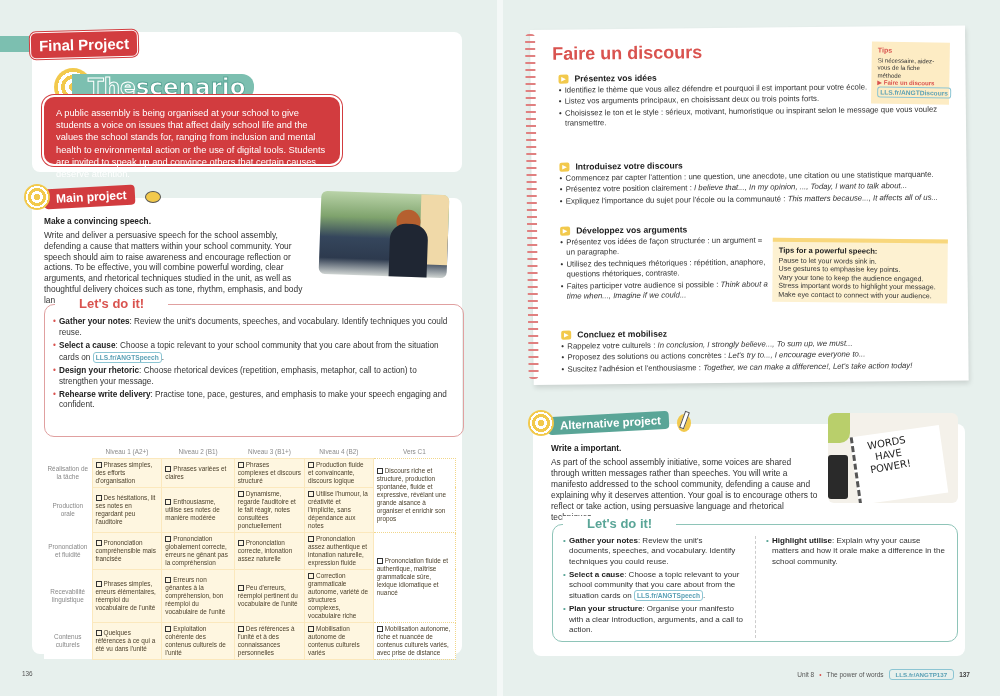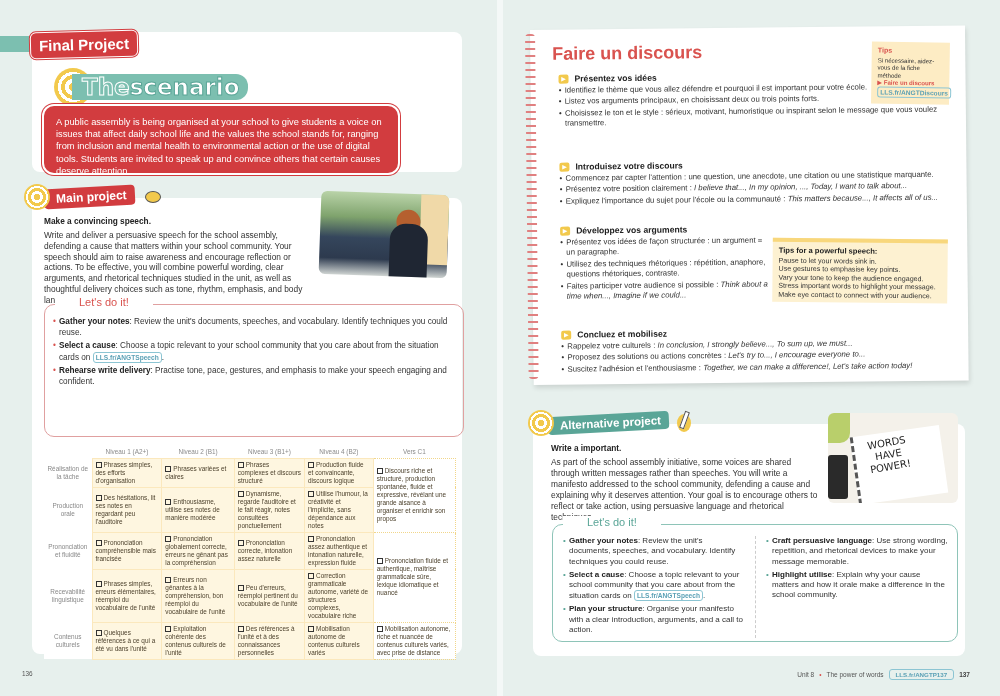--- a/index.html
+++ b/index.html
@@ -10,39 +10,39 @@
   .page-left { left: 0; width: 497px; }
   .page-right { left: 503px; width: 497px; }
 
   
   .teal-strip { position: absolute; left: 0; top: 36px; width: 40px; height: 16px; background: #7cbfb0; }
   .card { position: absolute; background: #fff; border-radius: 8px; }
   .scenario-card { left: 32px; top: 32px; width: 430px; height: 140px; }
   .fp-tag { position: absolute; left: 31px; top: 32px; background: #d23c3f; color: #fff; font-weight: bold; font-size: 15px; padding: 4px 8px; border-radius: 5px; transform: rotate(-1.5deg); box-shadow: 0 0 0 1px #fff, 0 0 0 2px #d23c3f; }
   .scenario-heading { position: absolute; left: 54px; top: 68px; display: flex; align-items: center; }
   .target { width: 38px; height: 38px; border-radius: 50%; background: radial-gradient(circle, #f2c94c 0 4px, #fff 4px 8px, #f2c94c 8px 12px, #fff 12px 15px, #f2c94c 15px); }
-  .scenario-word { font-family: "DejaVu Sans", sans-serif; font-weight: bold; font-size: 23px; color: #fff; -webkit-text-stroke: 1px #5aa597; background: #7cbfb0; padding: 0 8px 0 10px; border-radius: 0 12px 12px 0; margin-left: -20px; position: relative; }
+  .scenario-word { font-family: "DejaVu Sans", sans-serif; font-weight: bold; font-size: 23px; color: #fff; -webkit-text-stroke: 1px #5aa597; background: #7cbfb0; padding: 0 8px 0 16px; border-radius: 0 12px 12px 0; margin-left: -20px; position: relative; }
   .scenario-word span.the { color: #7cbfb0; -webkit-text-stroke: 1px #fff; }
-  .scenario-box { position: absolute; left: 44px; top: 106px; width: 354px; height: 67px; background: #d23c3f; border-radius: 10px; box-shadow: 0 0 0 2px #fff, 0 0 0 3px #d23c3f; color: #fff; font-size: 9.3px; line-height: 12.2px; padding: 10px 12px; }
+  .scenario-box { position: absolute; left: 44px; top: 97px; width: 296px; height: 67px; background: #d23c3f; border-radius: 10px; box-shadow: 0 0 0 2px #fff, 0 0 0 3px #d23c3f; color: #fff; font-size: 9.3px; line-height: 12.2px; padding: 10px 12px; }
 
   .main-card { left: 32px; top: 198px; width: 430px; height: 456px; }
   .mp-heading { position: absolute; left: 24px; top: 184px; display: flex; align-items: center; }
   .target-sm { width: 26px; height: 26px; border-radius: 50%; background: radial-gradient(circle, #f2c94c 0 3px, #fff 3px 6px, #f2c94c 6px 9px, #fff 9px 11px, #f2c94c 11px); z-index: 2; }
   .mp-tag { background: #d23c3f; color: #fff; font-weight: bold; font-size: 12px; padding: 3px 8px 3px 12px; margin-left: -6px; border-radius: 4px; transform: rotate(-3deg); }
   .bubble-icon { margin-left: 10px; width: 16px; height: 12px; border: 1.5px solid #555; border-radius: 50%; background: #f2c94c; }
   .mp-sub { position: absolute; left: 44px; top: 216px; font-size: 8.3px; font-weight: bold; color: #222; }
   .mp-body { position: absolute; left: 44px; top: 230px; width: 270px; font-size: 8.4px; line-height: 10.8px; color: #333; }
   .photo { position: absolute; border-radius: 6px; overflow: hidden; }
   .photo-assembly { left: 320px; top: 193px; width: 128px; height: 83px; background: linear-gradient(180deg, #b9d3a8 0%, #7fa36d 30%, #35465c 55%, #2d3a4e 80%, #cfd4d2 100%); transform: rotate(2deg); }
   .photo-assembly .building { position: absolute; right: 0; top: 0; width: 28px; height: 70px; background: #f0d9a8; }
   .photo-assembly .speaker { position: absolute; left: 70px; top: 30px; width: 38px; height: 55px; background: #1f2633; border-radius: 16px 16px 0 0; }
   .photo-assembly .hair { position: absolute; left: 76px; top: 16px; width: 24px; height: 24px; background: #b5602f; border-radius: 50%; }
 
   .letsdo { position: absolute; left: 44px; top: 304px; width: 420px; height: 133px; border: 1.2px solid #e0a0a0; border-radius: 10px; }
-  .letsdo-title { position: absolute; left: 10px; top: -9px; background: #fff; padding: 0 24px; font-weight: normal; font-size: 11px; color: #d9534f; }
+  .letsdo-title { position: absolute; left: 10px; top: -9px; background: #fff; padding: 0 24px; font-weight: bold; font-size: 13px; color: #d9534f; }
   .letsdo ul { list-style: none; padding: 12px 10px 0 8px; font-size: 8.2px; line-height: 10.7px; color: #333; }
   .letsdo li { margin-bottom: 2.5px; padding-left: 6px; position: relative; }
   .letsdo li::before { content: "•"; position: absolute; left: 0; color: #d9534f; }
   .letsdo b { color: #222; }
   .link-pill { display: inline-block; border: 1px solid #8cc5d3; color: #5aa0b5; border-radius: 3px; font-size: 6.6px; padding: 0 2px; line-height: 9px; font-weight: bold; }
 
   .rubric { position: absolute; left: 44px; top: 446px; width: 412px; font-size: 6.4px; line-height: 8px; color: #4a3f2a; border-collapse: collapse; }
   .rubric th { font-weight: normal; color: #8a8a8a; height: 12px; font-size: 6.4px; }
   .rubric td { vertical-align: middle; padding: 2px 3px; }
   .rubric td.rowh { color: #888; text-align: center; width: 48px; background: #fff; }
@@ -124,20 +124,21 @@
   <div class="building"></div>
   <div class="hair"></div>
   <div class="speaker"></div>
 </div>
 
 <div class="letsdo">
   <div class="letsdo-title">Let's do it!</div>
   <ul>
     <li><b>Gather your notes</b><span>: Review the unit's documents, speeches, and vocabulary. Identify techniques you could reuse.</span></li>
     <li><b>Select a cause</b><span>: Choose a topic relevant to your school community that you care about from the situation cards on </span><span class="link-pill">LLS.fr/ANGTSpeech</span><span>.</span></li>
+    <li><b>Design your rhetoric</b><span>: Choose rhetorical devices (repetition, emphasis, metaphor, call to action) to strengthen your message.</span></li>
     <li><b>Rehearse write delivery</b><span>: Practise tone, pace, gestures, and emphasis to make your speech engaging and confident.</span></li>
   </ul>
 </div>
 
 <table class="rubric">
   <thead>
     <tr>
       <th></th>
       <th>Niveau 1 (A2+)</th>
       <th>Niveau 2 (B1)</th>
@@ -278,21 +279,20 @@
 
 <div class="letsdo2">
   <div class="letsdo-title">Let's do it!</div>
   <div class="cols">
     <ul class="left">
       <li><b>Gather your notes</b><span>: Review the unit's documents, speeches, and vocabulary. Identify techniques you could reuse.</span></li>
       <li><b>Select a cause</b><span>: Choose a topic relevant to your school community that you care about from the situation cards on </span><span class="link-pill">LLS.fr/ANGTSpeech</span><span>.</span></li>
       <li><b>Plan your structure</b><span>: Organise your manifesto with a clear introduction, arguments, and a call to action.</span></li>
     </ul>
     <ul class="right">
-      <li><b>Craft persuasive language</b><span>: Use strong wording, repetition, and rhetorical devices to make your message memorable.</span></li>
       <li><b>Highlight utilise</b><span>: Explain why your cause matters and how it orale make a difference in the school community.</span></li>
     </ul>
   </div>
 </div>
 
 <div class="footer-right">
   <span>Unit 8</span>
   <span class="dot">•</span>
   <span>The power of words</span>
   <span class="link-pill">LLS.fr/ANGTP137</span>

